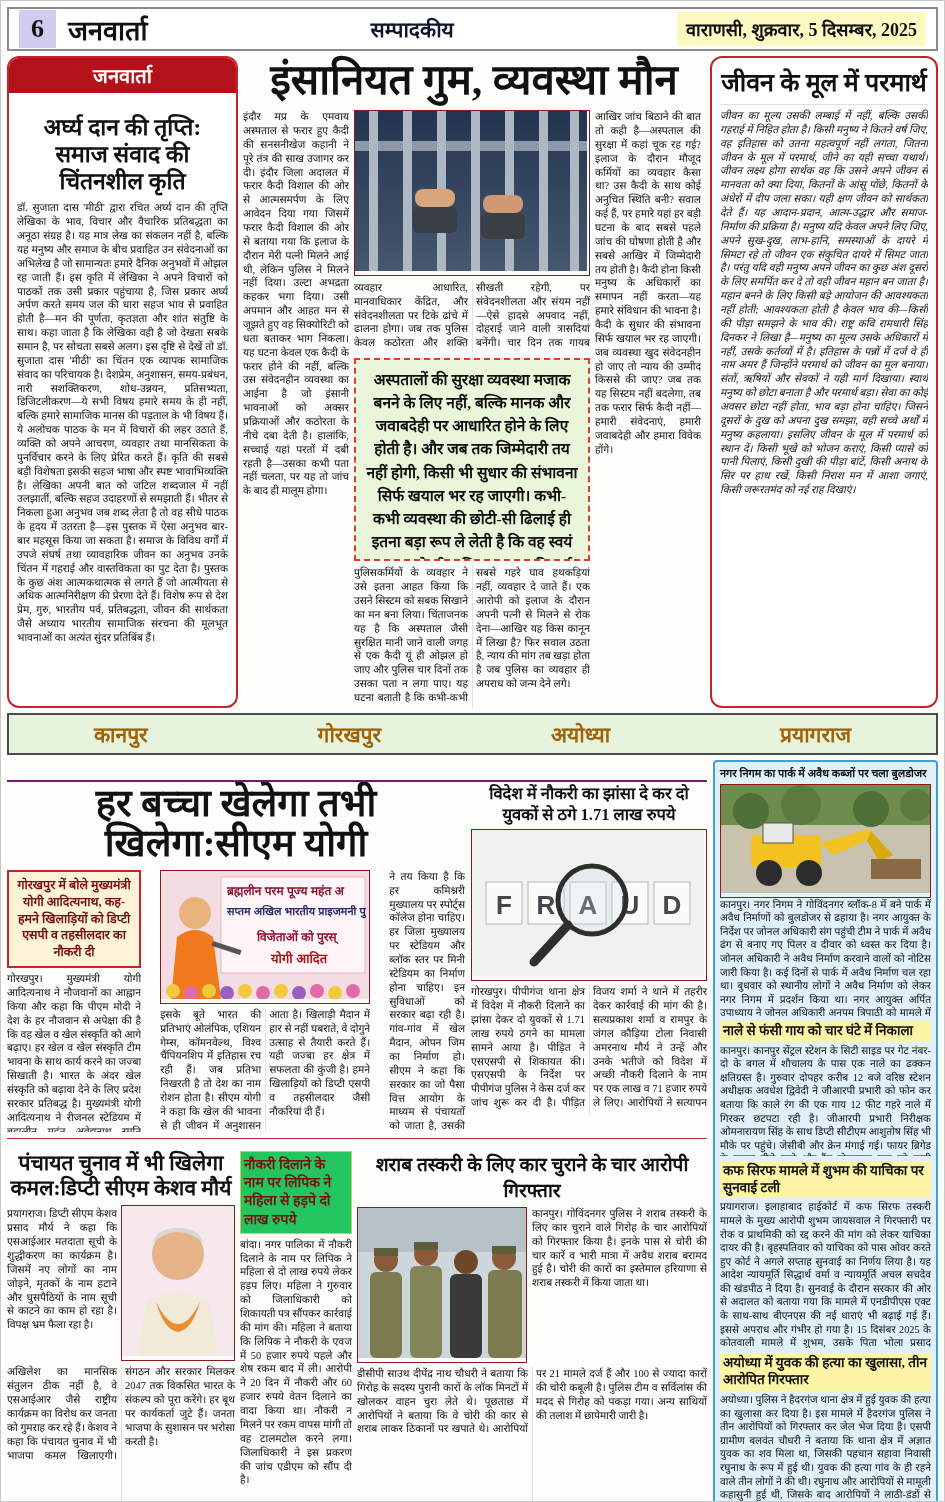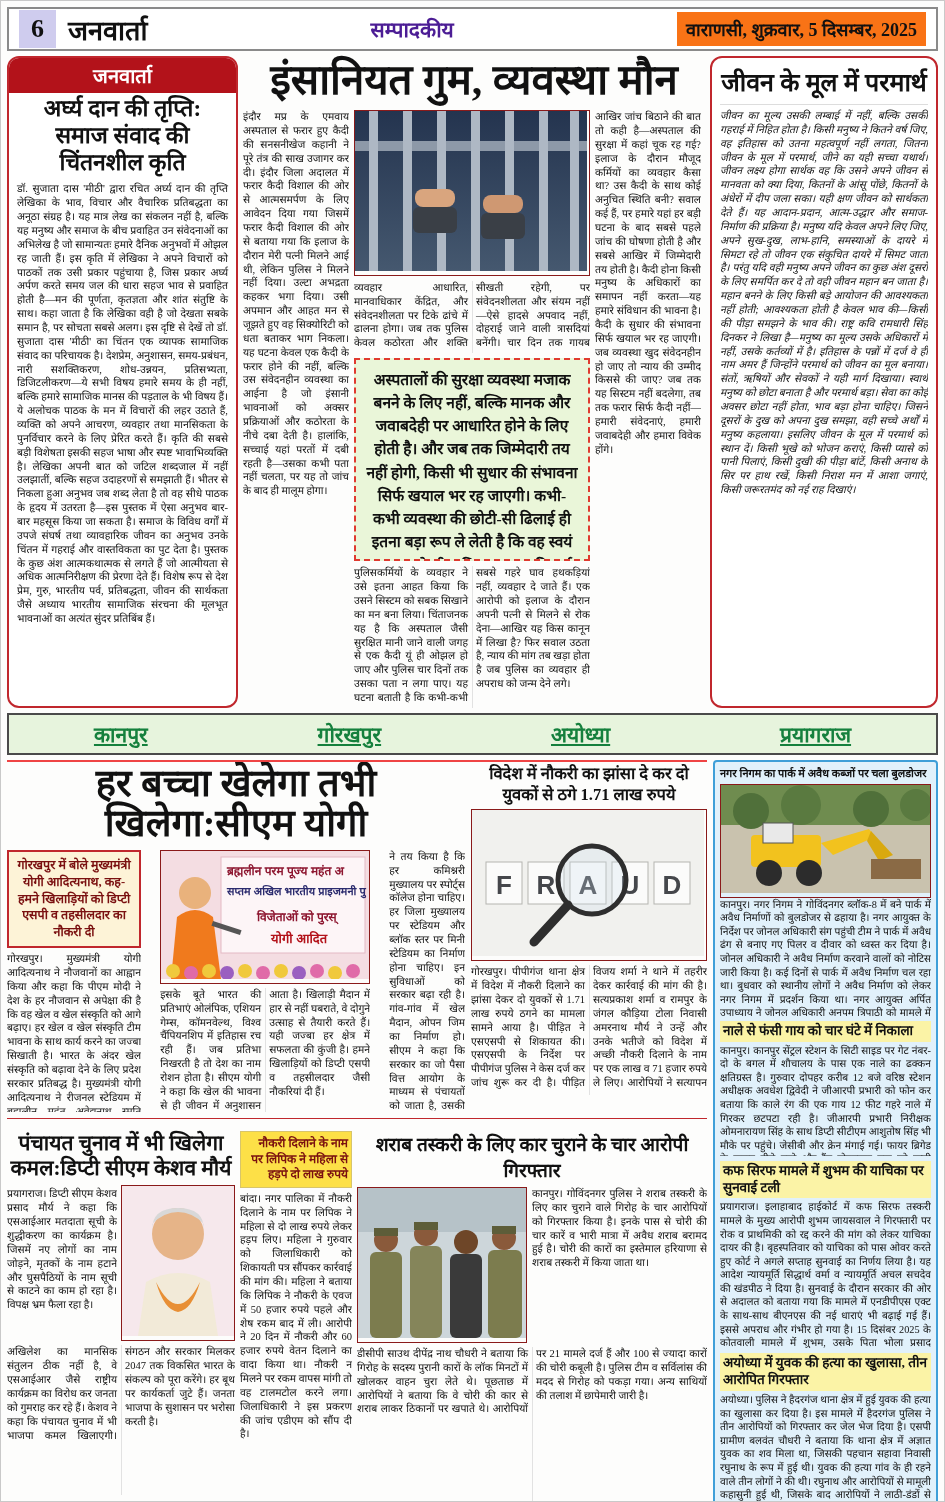--- a/index.html
+++ b/index.html
@@ -4,55 +4,55 @@
 <style>
   * { margin:0; padding:0; box-sizing:border-box; }
   html,body { width:945px; }
   body { background:#e9e8e4; font-family:"Liberation Serif","DejaVu Serif",serif; color:#111; }
   .sheet { width:945px; height:1502px; background:#fdfdfc; border:1px solid #c9c9c9; padding:6px; overflow:hidden; }
 
   
   .masthead-bar { height:44px; border:2px solid #8a8a8a; background:#fff; display:flex; align-items:center; padding:0 10px; gap:12px; }
   .pgnum { background:#cfccee; font-weight:bold; font-size:26px; padding:0 12px; line-height:38px; }
   .mast-title { font-size:27px; font-weight:bold; }
-  .mast-section { flex:1; text-align:center; color:#4c1d95; font-size:21px; font-weight:bold; }
-  .mast-date { background:#f97316; font-size:18px; font-weight:bold; padding:5px 9px; }
+  .mast-section { flex:1; text-align:center; color:#0f172a; font-size:21px; font-weight:bold; }
+  .mast-date { background:#fef9c3; font-size:18px; font-weight:bold; padding:5px 9px; }
 
   
   .top-zone { display:flex; gap:5px; margin-top:5px; height:652px; }
   .round-box { border:2px solid #c0272d; border-radius:12px; overflow:hidden; background:#fff; }
   .col-left { width:231px; }
   .col-right { width:228px; padding:4px 8px 8px; }
   .left-banner { background:#b3121a; color:#fff; text-align:center; font-size:20px; font-weight:bold; padding:4px 0; }
-  .left-head { font-size:23px; font-weight:bold; line-height:1.18; text-align:center; padding:2px 8px 4px; }
+  .left-head { font-size:23px; font-weight:bold; line-height:1.18; text-align:center; padding:21px 8px 4px; }
   .bodytext { font-size:10.5px; line-height:1.32; text-align:justify; overflow:hidden; }
   .col-left .bodytext { padding:2px 8px 8px; height:540px; }
   .right-head { font-size:25px; font-weight:bold; text-align:center; padding:2px 0 6px; border-bottom:1px solid #ddd; margin-bottom:4px; }
   .col-right .bodytext { height:580px;font-style:italic; }
 
   .col-center { width:462px; display:flex; flex-direction:column; }
   .main-head { font-size:42px; font-weight:bold; text-align:center; line-height:1.05; padding:2px 0 8px; }
   .center-cols { display:flex; gap:5px; flex:1; overflow:hidden; }
   .ccol1,.ccol4 { width:106px; }
   .ccol1 .bodytext,.ccol4 .bodytext { height:100%; }
   .cmid { width:236px; display:flex; flex-direction:column; gap:5px; }
   .photo-frame { border:1px solid #8a1a1a; overflow:hidden; }
   .twocol { column-count:2; column-gap:8px; column-rule:1px solid #e2e2e2; }
   .midtop { height:72px; }
   .pullquote { border:2px dashed #e03a2f; background:#eaf6d9; padding:8px 9px; font-size:15.5px; font-weight:bold; text-align:center; line-height:1.5; height:204px; overflow:hidden; }
   .midbottom { height:142px; }
 
   
   .city-bar { margin-top:5px; height:42px; border:2px solid #4a4a4a; background:#e7f4dd; display:flex; justify-content:space-around; align-items:center; }
-  .city-bar span { color:#15803d; font-size:21px; font-weight:bold;text-decoration:underline; }
+  .city-bar span { color:#a16207; font-size:21px; font-weight:bold; }
 
   
   .bottom-zone { display:flex; gap:6px; margin-top:5px; height:746px; }
   .bz-left { width:700px; }
-  .yogi-block { border-top:2px solid #ef4444; padding-top:2px; height:352px; overflow:hidden; }
+  .yogi-block { border-top:2px solid #701a75; padding-top:2px; height:352px; overflow:hidden;margin-top:20px; }
   .yogi-head { font-size:38px; font-weight:bold; text-align:center; line-height:1.05; padding-bottom:6px; }
   .yogi-cols { display:flex; gap:19px; height:288px; }
   .yogi-colA { width:152px; }
   .subbox { border:2px solid #c0272d; background:#fdf3d7; color:#7a1010; font-size:12.5px; font-weight:bold; text-align:center; line-height:1.35; padding:5px 4px; margin-bottom:4px; }
   .yogi-colA .bodytext { height:160px; }
   .yogi-colB { width:212px; }
   .yogi-colB .bodytext { height:150px; margin-top:4px; }
   .yogi-colC { width:86px; }
   .yogi-colC .bodytext { height:288px; }
 
@@ -62,21 +62,21 @@
   .yogi-row { display:flex; gap:6px; }
 
   .row2 { display:flex; gap:5px; margin-top:6px; height:378px; border-top:1.5px solid #c0272d; padding-top:12px; }
   .panch-block { width:228px; }
   .panch-head { font-size:21px; font-weight:bold; text-align:center; line-height:1.2; padding-bottom:4px; }
   .panch-mid { display:flex; gap:4px;align-items:center; }
   .panch-mid .bodytext { flex:1; height:152px; }
   .panch-block .bot { height:150px; margin-top:4px; }
 
   .banda-block { width:112px; }
-  .banda-head { background:#fde047; border:1.5px solid #d8c56a; color:#7a1010; font-size:12px; font-weight:bold; text-align:right; line-height:1.3; padding:4px 3px; margin-bottom:4px; }
+  .banda-head { background:#22c55e; border:1.5px solid #d8c56a; color:#7a1010; font-size:14px; font-weight:bold; text-align:left; line-height:1.3; padding:4px 3px; margin-bottom:4px; }
   .banda-block .bodytext { height:292px; }
 
   .sharab-block { width:350px; }
   .sharab-head { font-size:19px; font-weight:bold; text-align:center; padding-bottom:4px; }
   .sharab-mid { display:flex; gap:5px; }
   .sharab-mid .bodytext { flex:1; height:152px; }
   .sharab-block .bot { height:162px; margin-top:4px; }
 
   
   .blue-col { width:225px; border:2px solid #3f9fd8; background:#e1f1fb; border-radius:4px; padding:4px 5px; overflow:hidden; }

